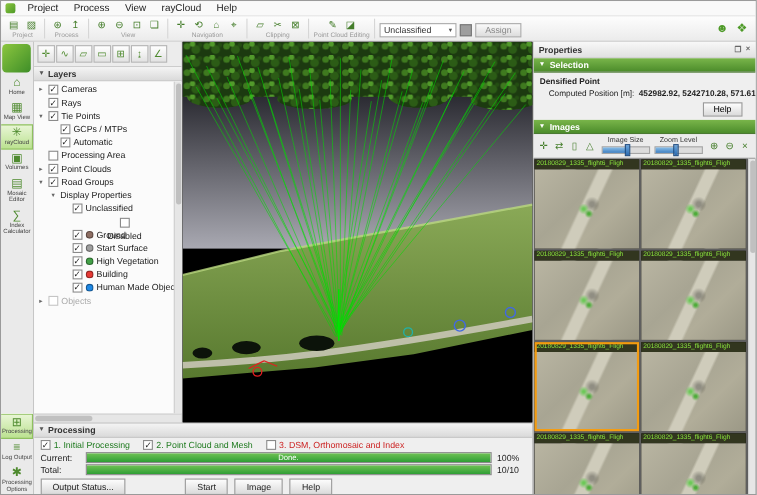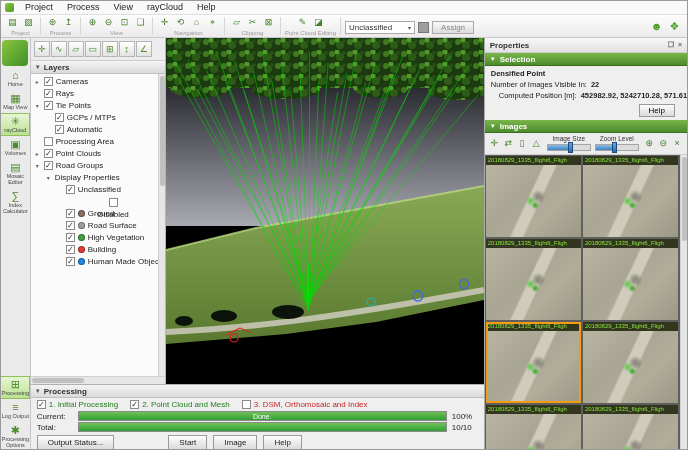--- a/index.html
+++ b/index.html
@@ -310,39 +310,44 @@
                 <div class="tree-row" style="padding-left: 25px;">
                   <span class="expander"></span>
                   <span class="cb on">✓</span>
                   <span class="dot" style="background: rgb(141, 110, 99);"></span>
                   <span class="tree-label">Ground</span>
                 </div>
                 <div class="tree-row" style="padding-left: 25px;">
                   <span class="expander"></span>
                   <span class="cb on">✓</span>
                   <span class="dot" style="background: rgb(158, 158, 158);"></span>
-                  <span class="tree-label">Road Surface</span>
+                  <span class="tree-label">Start Surface</span>
                 </div>
                 <div class="tree-row" style="padding-left: 25px;">
                   <span class="expander"></span>
                   <span class="cb on">✓</span>
                   <span class="dot" style="background: rgb(67, 160, 71);"></span>
                   <span class="tree-label">High Vegetation</span>
                 </div>
                 <div class="tree-row" style="padding-left: 25px;">
                   <span class="expander"></span>
                   <span class="cb on">✓</span>
                   <span class="dot" style="background: rgb(229, 57, 53);"></span>
                   <span class="tree-label">Building</span>
                 </div>
                 <div class="tree-row" style="padding-left: 25px;">
                   <span class="expander"></span>
                   <span class="cb on">✓</span>
                   <span class="dot" style="background: rgb(30, 136, 229);"></span>
                   <span class="tree-label">Human Made Object</span>
+                </div>
+                <div class="tree-row grayed" style="padding-left: 3px;">
+                  <span class="expander">▸</span>
+                  <span class="cb"></span>
+                  <span class="tree-label">Objects</span>
                 </div>
               </div>
             <div class="vscroll">
               <div class="vthumb"></div>
             </div>
           </div>
           <div class="hscroll">
             <div class="hthumb"></div>
           </div>
         </div>
@@ -479,24 +484,20 @@
           <span>❐</span>
           <span>×</span>
         </span>
       </div>
       <div class="green-bar">
         <span class="gtri">▼</span>
         <span>Selection</span>
       </div>
       <div class="sel-content">
         <div class="sel-type">Densified Point</div>
-        <div class="sel-row">
-          <span>Number of Images Visible In:</span>
-          <span class="sel-val">22</span>
-        </div>
         <div class="sel-row indent">
           <span>Computed Position [m]:</span>
           <span class="sel-val">452982.92, 5242710.28, 571.61</span>
         </div>
         <div class="help-row">
           <button class="mini-btn">Help</button>
         </div>
       </div>
       <div class="green-bar">
         <span class="gtri">▼</span>

